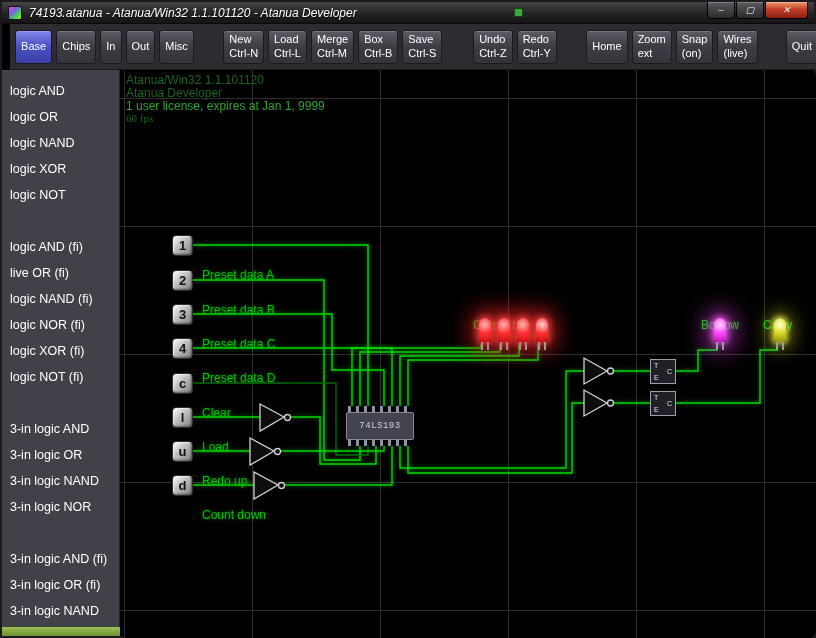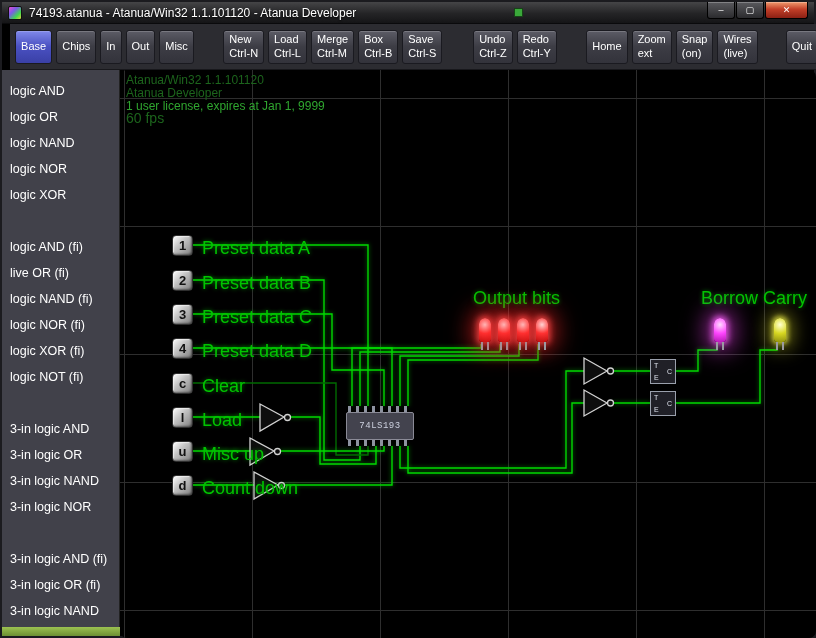--- a/index.html
+++ b/index.html
@@ -4,21 +4,21 @@
 <style>
   * { margin:0; padding:0; box-sizing:border-box; }
   html,body { width:816px; height:638px; overflow:hidden; background:#000;
               font-family:"Liberation Sans", sans-serif; }
   .window { position:relative; width:816px; height:638px; background:#000;
             border:2px solid #1b1b1f; }
 
   
   .titlebar { position:absolute; left:0; top:0; width:100%; height:22px;
     background:linear-gradient(#454547,#242426 55%,#151517);
-    display:flex; align-items:center; border-bottom:1px solid #0a0a0c; }
+    display:flex; align-items:center; border-bottom:1px solid #0a0a0c;font-style:italic; }
   .app-icon { width:14px; height:14px; margin:0 7px 0 6px; border-radius:2px;
     background:linear-gradient(135deg,#e84fd0 0%,#7b5be8 35%,#3fd84f 70%,#d8d83f 100%);
     border:1px solid #111; }
   .title-text { color:#fff; font-size:12px; text-shadow:0 1px 2px #000; white-space:nowrap; }
   .stray { position:absolute; border:1px solid rgba(0,0,0,.6); }
   .stray.green { left:512px; top:6px; width:9px; height:9px; background:#3aa83a; }
   .stray.magenta { left:714px; top:4px; width:12px; height:13px; background:#d84fd8; }
   .win-buttons { position:absolute; right:6px; top:0; display:flex; gap:1px; }
   .wbtn { height:17px; display:flex; align-items:center; justify-content:center;
     color:#fff; font-size:9px; border:1px solid #000; border-top:none;
@@ -52,24 +52,24 @@
   .canvas { position:absolute; left:118px; top:68px; width:696px; height:568px;
     background-color:#000;
     background-image:
       linear-gradient(to right, #2e2e2e 1px, transparent 1px),
       linear-gradient(to bottom, #2e2e2e 1px, transparent 1px);
     background-size:128px 128px; background-position:4px 28px;border-radius:7px; }
 
   .overlay { position:absolute; left:6px; top:4px; }
   .ov1,.ov2 { color:#1c641c; font-size:12px; line-height:13px; }
   .ov3 { color:#2fa62f; font-size:12px; line-height:13px; }
-  .ov4 { color:#1c641c; font-size:14px; line-height:11px; }
-
-  .glabel { position:absolute; color:#00c400; font-size:18px; white-space:nowrap;
-    text-shadow:0 0 4px rgba(0,220,0,.55); }
+  .ov4 { color:#1c641c; font-size:11px; line-height:11px;font-family:Liberation Serif, serif; }
+
+  .glabel { position:absolute; color:#00c400; font-size:12px; white-space:nowrap;
+    text-shadow:0 0 4px rgba(0,220,0,.55);margin-top:30px; }
 
   .keycap { position:absolute; left:52px; width:21px; height:21px; border-radius:4px;
     background:linear-gradient(135deg,#ffffff,#c4c4c4 40%,#7f7f7f);
     border:1px solid #2e2e2e; color:#111; font-weight:bold; font-size:13px;
     display:flex; align-items:center; justify-content:center;
     box-shadow:inset -1px -1px 2px rgba(0,0,0,.45), inset 1px 1px 1px rgba(255,255,255,.7); }
 
   .chip { position:absolute; left:226px; top:342px; width:68px; height:28px;
     background:#43434e; border:1px solid #8a8a96; border-radius:2px;
     color:#ccd0de; font-size:9px; letter-spacing:.5px;
@@ -186,22 +186,22 @@
     <div class="tb-btn">
         <span>Quit</span>
       </div>
   </div>
 
   <div class="sidebar">
     <div class="sb-group">
       <div class="sb-item">logic AND</div>
       <div class="sb-item">logic OR</div>
       <div class="sb-item">logic NAND</div>
-      <div class="sb-item">logic NOR</div>
       <div class="sb-item">logic XOR</div>
+      <div class="sb-item">logic NOT</div>
     </div>
     <div class="sb-group">
       <div class="sb-item">logic AND (fi)</div>
       <div class="sb-item">live OR (fi)</div>
       <div class="sb-item">logic NAND (fi)</div>
       <div class="sb-item">logic NOR (fi)</div>
       <div class="sb-item">logic XOR (fi)</div>
       <div class="sb-item">logic NOT (fi)</div>
     </div>
     <div class="sb-group">
@@ -280,21 +280,21 @@
     <div class="keycap" style="top:337px">l</div>
     <div class="keycap" style="top:371px">u</div>
     <div class="keycap" style="top:405px">d</div>
 
     <div class="glabel" style="left:82px; top:168px">Preset data A</div>
     <div class="glabel" style="left:82px; top:203px">Preset data B</div>
     <div class="glabel" style="left:82px; top:237px">Preset data C</div>
     <div class="glabel" style="left:82px; top:271px">Preset data D</div>
     <div class="glabel" style="left:82px; top:306px">Clear</div>
     <div class="glabel" style="left:82px; top:340px">Load</div>
-    <div class="glabel" style="left:82px; top:374px">Misc up</div>
+    <div class="glabel" style="left:82px; top:374px">Redo up</div>
     <div class="glabel" style="left:82px; top:408px">Count down</div>
 
     <div class="pin-row pins-top"></div>
     <div class="pin-row pins-bottom"></div>
     <div class="chip">74LS193</div>
 
     <div class="glabel" style="left:353px; top:218px">Output bits</div>
     <div class="led red" style="left:358px">
         <div class="bulb"></div>
         <div class="legs">

